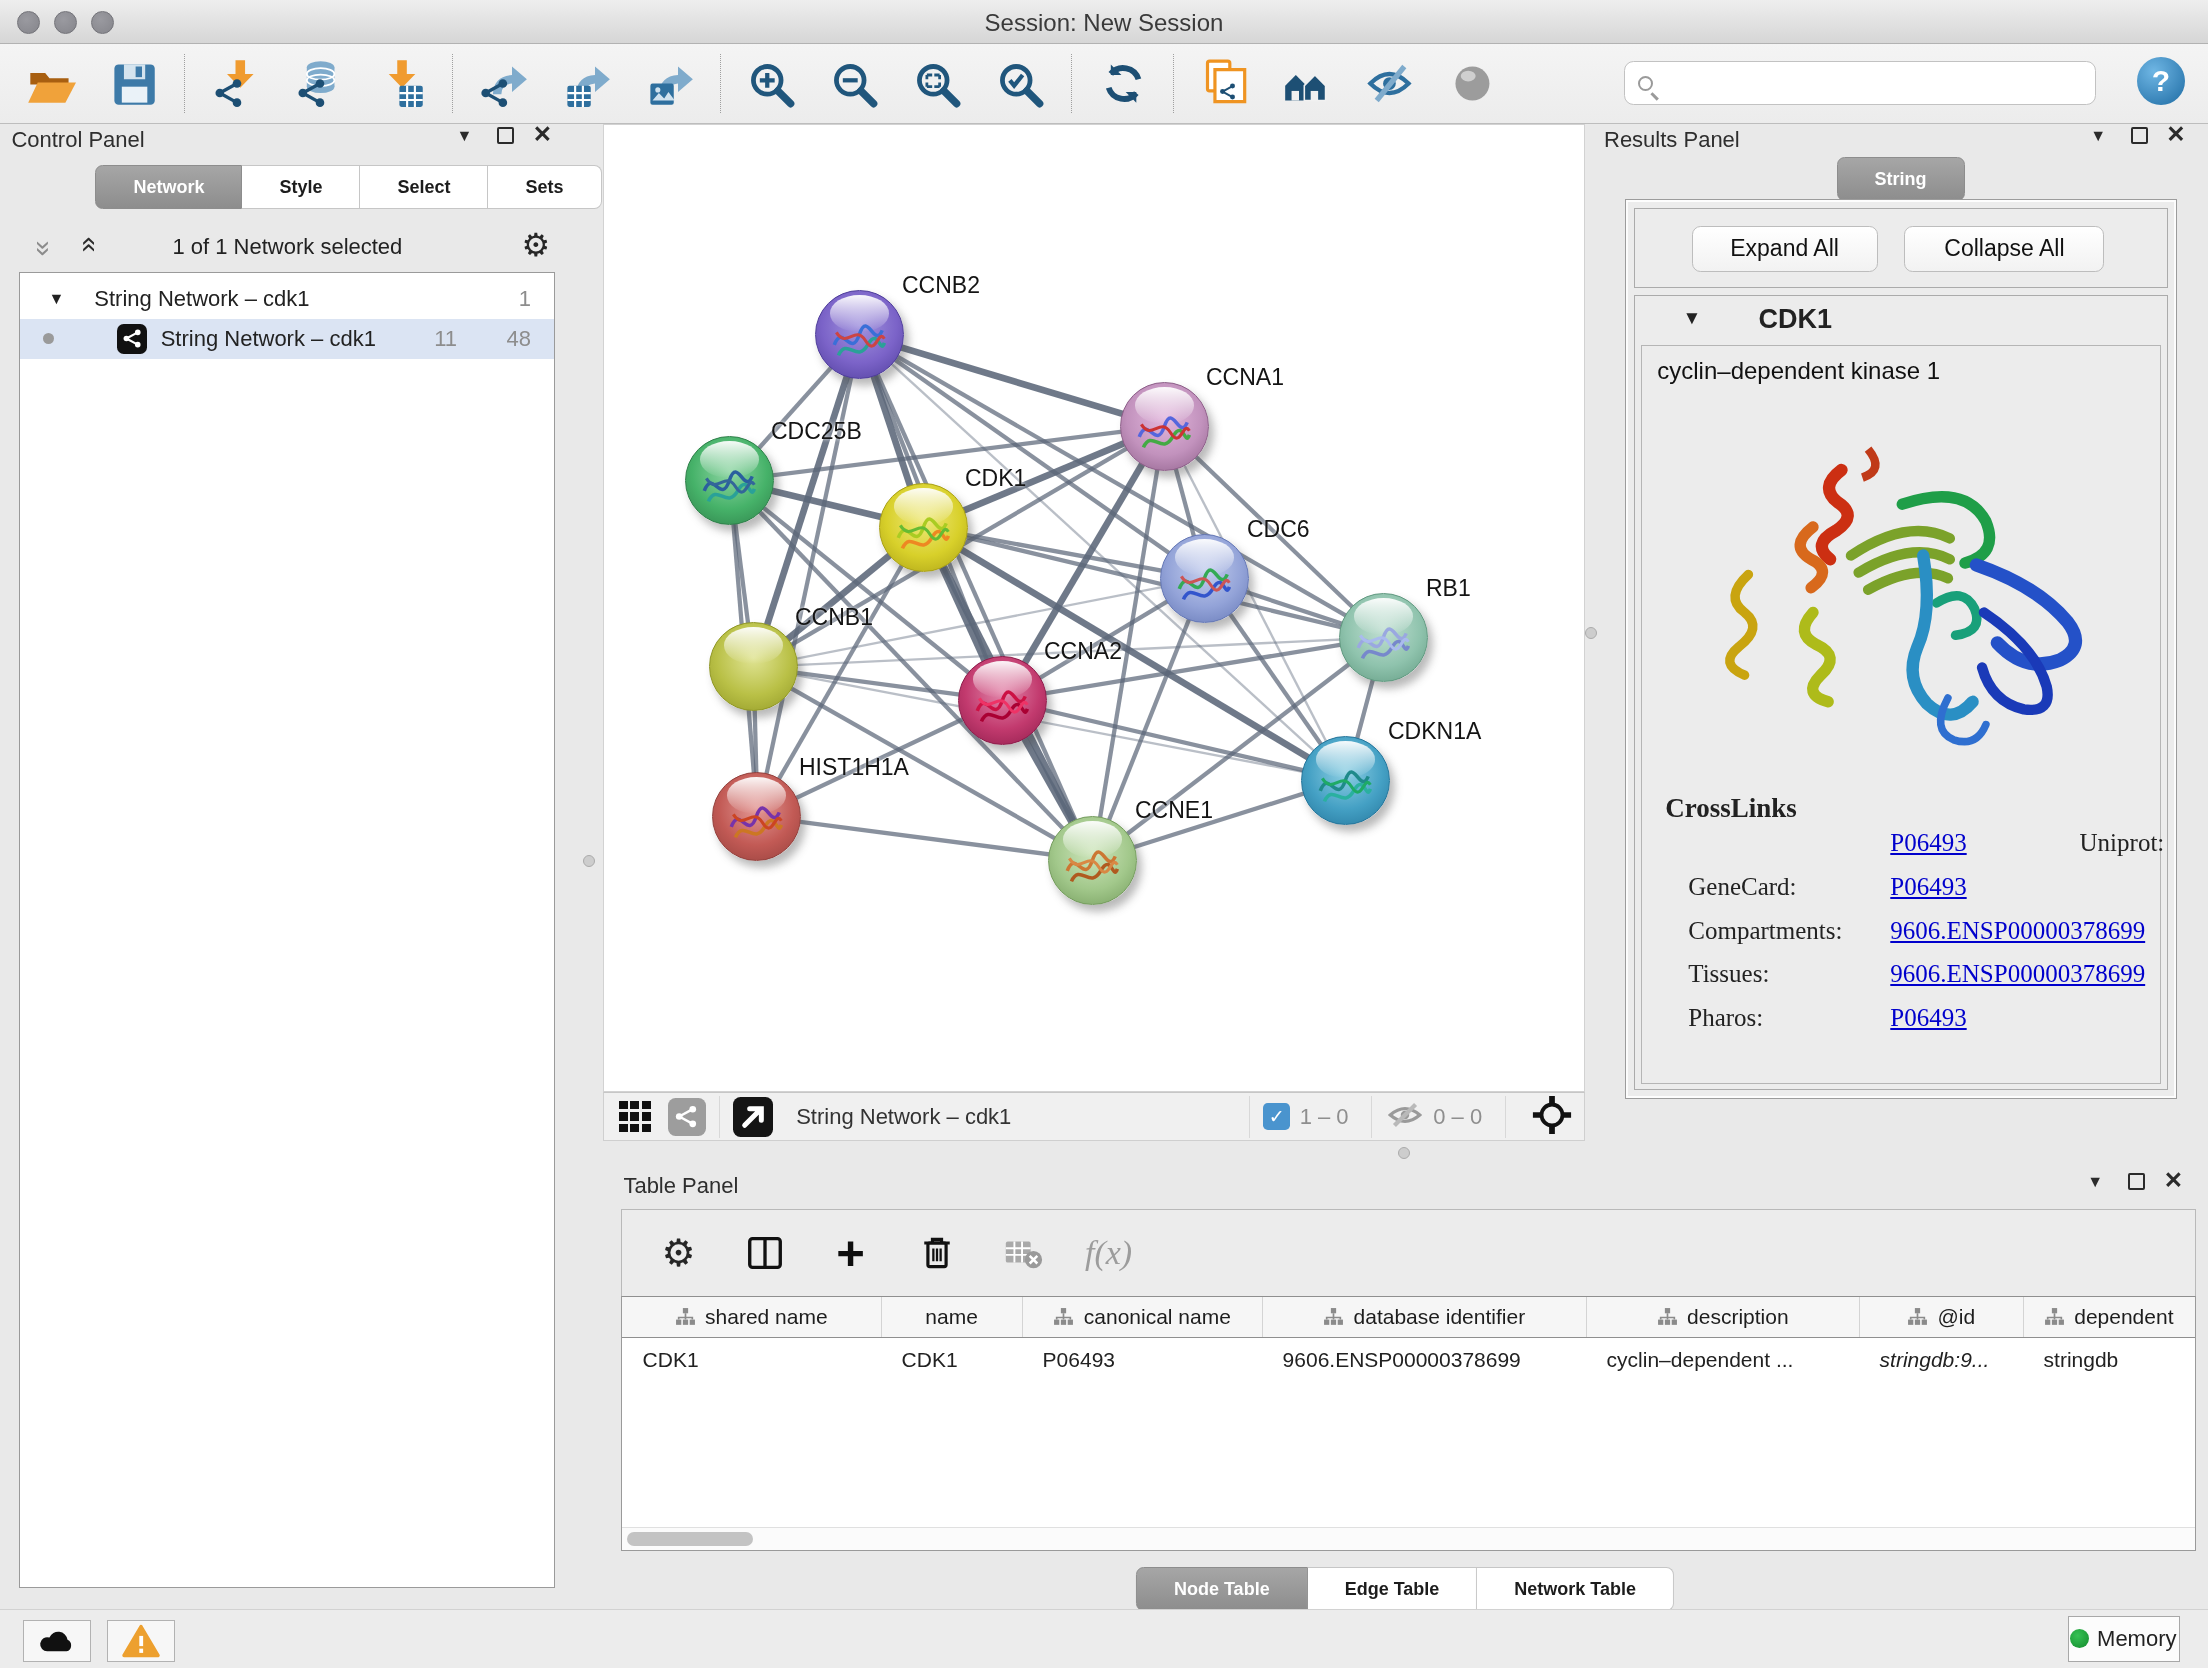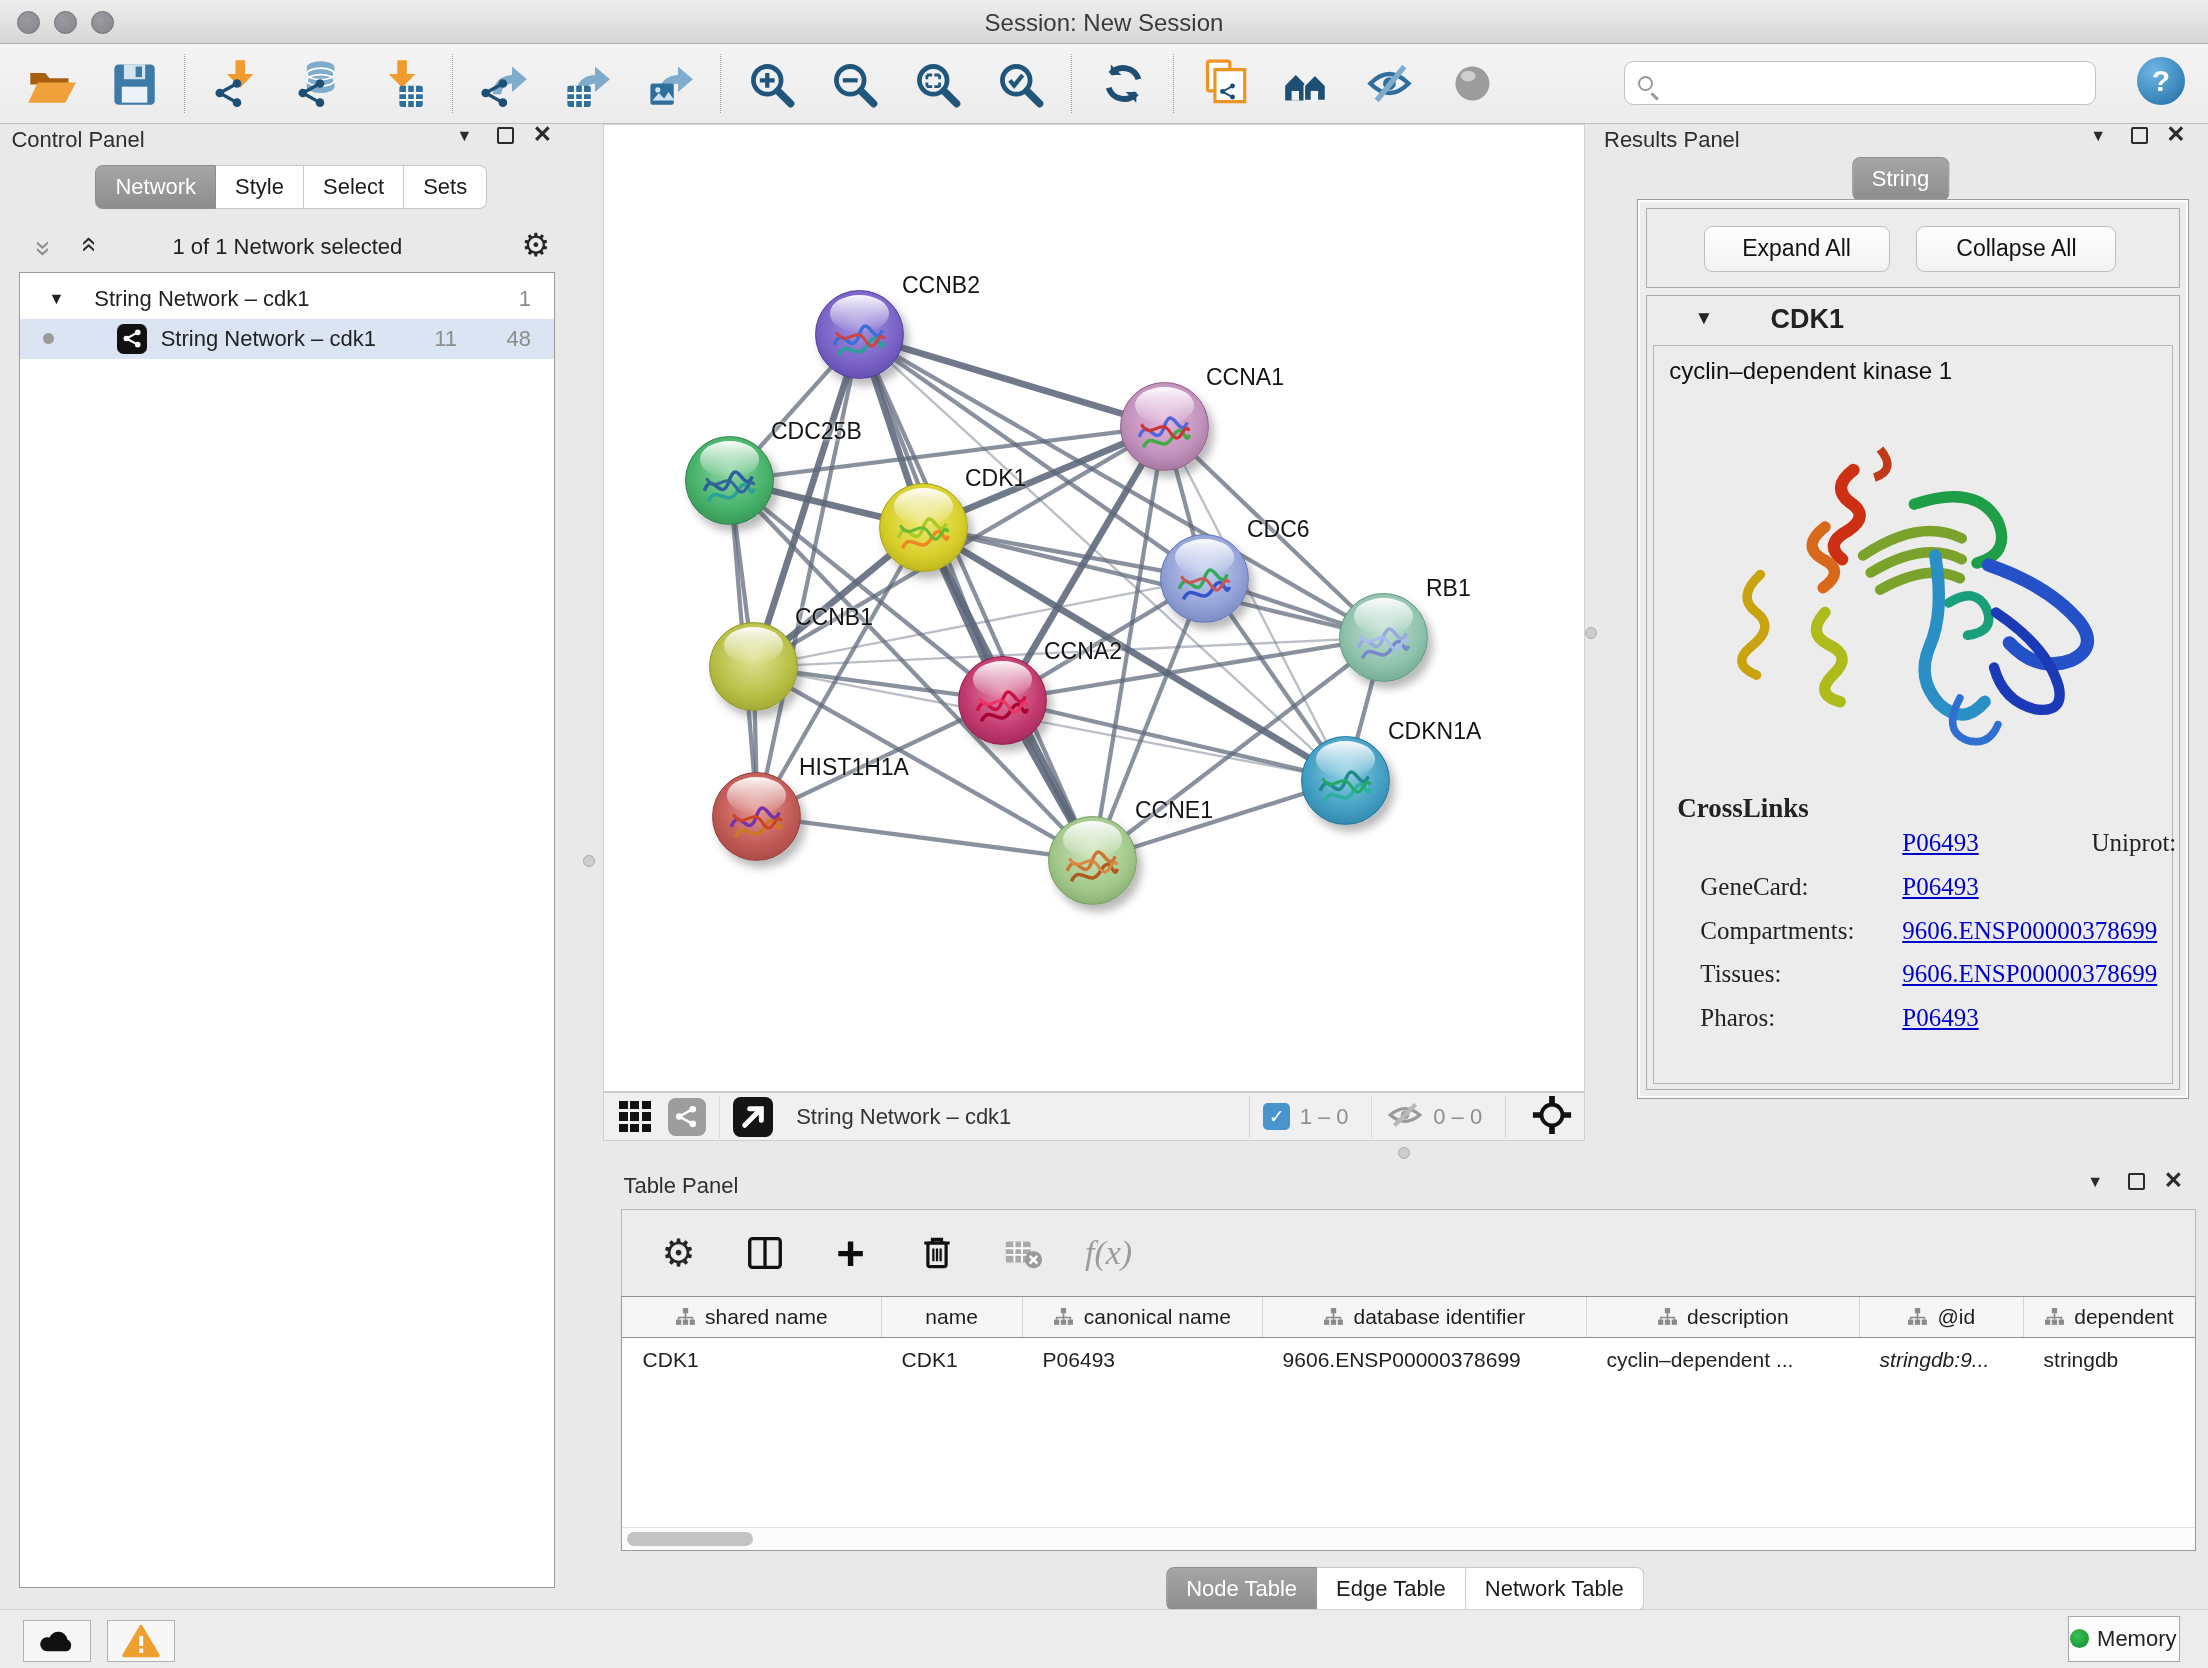--- a/index.html
+++ b/index.html
@@ -31,22 +31,22 @@
     display:flex; align-items:center; justify-content:center; }
 
   
   .panel-title { font-size:22px; color:#2e2e2e; }
   .win-mini { position:absolute; top:0; font-size:19px; color:#2b2b2b; }
   .mini-tri { font-size:16px; }
   .mini-float { width:17px; height:17px; border:2.4px solid #2b2b2b; border-radius:1.9px; display:inline-block; }
   .mini-close { font-weight:bold; font-size:23px; }
 
   .segbar { display:flex; }
-  .seg { height:44px; background:#fff; border:1px solid #c6c6c6; border-left:none; font-size:22px;
-    display:flex; align-items:center; justify-content:center; padding:0 19px; color:#1c1c1c; }
+  .seg { height:44px; background:#fff; border:1px solid #c6c6c6; border-left:none; font-size:18px;
+    display:flex; align-items:center; justify-content:center; padding:0 37px; color:#1c1c1c;font-weight:bold; }
   .seg:first-child { border-left:1px solid #c6c6c6; border-radius:7.6px 0 0 7.6px; }
   .seg:last-child { border-radius:0 7.6px 7.6px 0; }
   .seg.selected { background:linear-gradient(#a6a6a6,#8d8d8d); color:#fff; border-color:#8d8d8d; }
 
   
   .control-panel { position:absolute; left:11.4px; top:127px; width:552px; height:1467px; }
   .cp-tabs { position:absolute; left:84px; top:38px; }
   .cp-selrow { position:absolute; left:9.5px; top:101px; width:533px; height:38px; }
   .chev { position:absolute; font-size:28.5px; color:#8c8c8c; transform:rotate(90deg); top:1.9px; letter-spacing:-3.8px;}
   .chev.up { transform:rotate(-90deg); color:#2b2b2b; }
@@ -82,21 +82,21 @@
     display:flex; align-items:center; justify-content:center; }
   .cnt { font-size:22px; color:#8e8e8e; margin:0 9.5px; }
   .crosshair svg { width:42px; height:42px; margin:0 11.4px; }
 
   .splitter-dot { position:absolute; width:12.4px; height:12.4px; border-radius:50%; background:#cdcdcd; border:1px solid #ababab; }
 
   
   .results-panel { position:absolute; left:1604px; top:127px; width:593px; height:980px; }
   .rp-tab { position:absolute; left:50%; transform:translateX(-50%); top:30px; }
   .rp-box { position:absolute; left:21px; top:72px; width:552px; height:900px; border:1px solid #9c9c9c;
-    background:#ececec; box-shadow:inset 0 0 0 1.9px #fdfdfd;margin-left:12px; }
+    background:#ececec; box-shadow:inset 0 0 0 1.9px #fdfdfd; }
   .rp-buttons { position:absolute; left:7.6px; top:7.6px; right:7.6px; height:80px; border:1px solid #ababab; }
   .btn { position:absolute; top:17px; height:46px; background:linear-gradient(#ffffff,#f2f2f2); border:1px solid #bdbdbd;
     border-radius:8.6px; font-size:23px; display:flex; align-items:center; justify-content:center; color:#111; }
   .rp-entry { position:absolute; left:7.6px; top:95px; right:7.6px; bottom:7.6px; border:1px solid #ababab; }
   .rp-entry-head { position:absolute; left:0; top:0; right:0; height:49px; }
   .rp-entry-body { position:absolute; left:6.7px; top:49px; right:6.7px; bottom:5.7px; border:1px solid #b5b5b5; }
   .entry-name { position:absolute; left:124px; top:7.6px; font-size:27px; font-weight:bold; }
   .entry-tri { position:absolute; left:48px; top:11.4px; font-size:19px; }
   .entry-desc { position:absolute; left:15px; top:11.4px; font-size:24px; color:#111; }
   .protein { position:absolute; left:57px; top:67px; width:418px; height:361px; }

